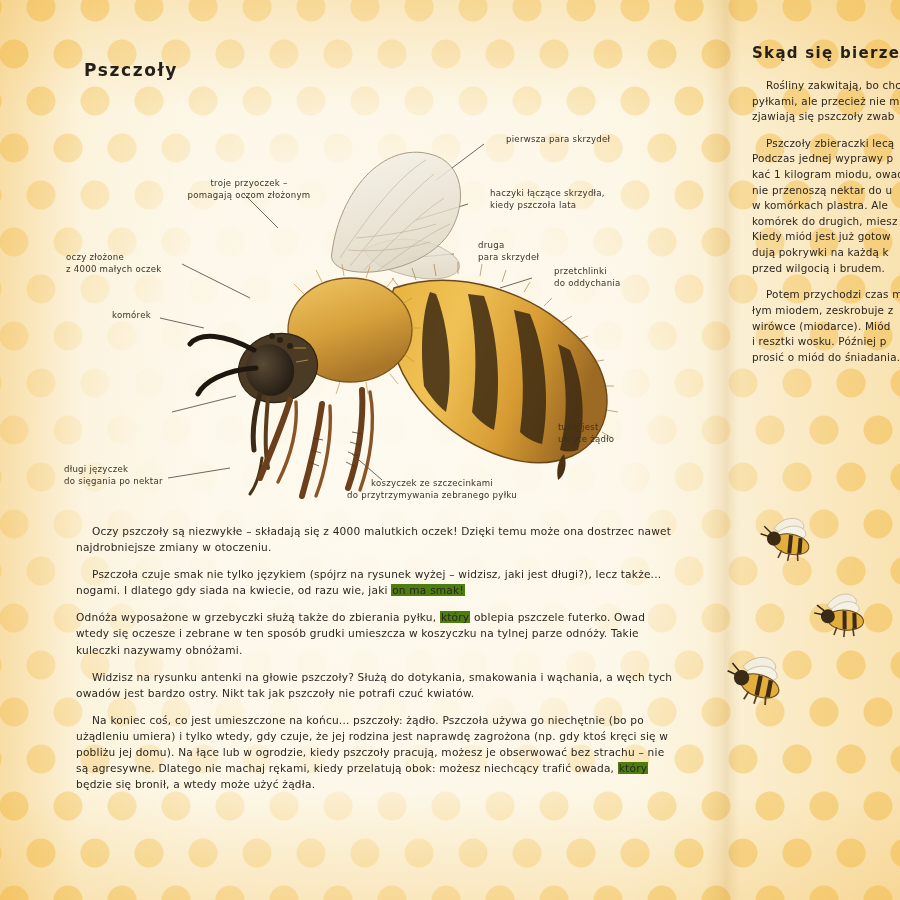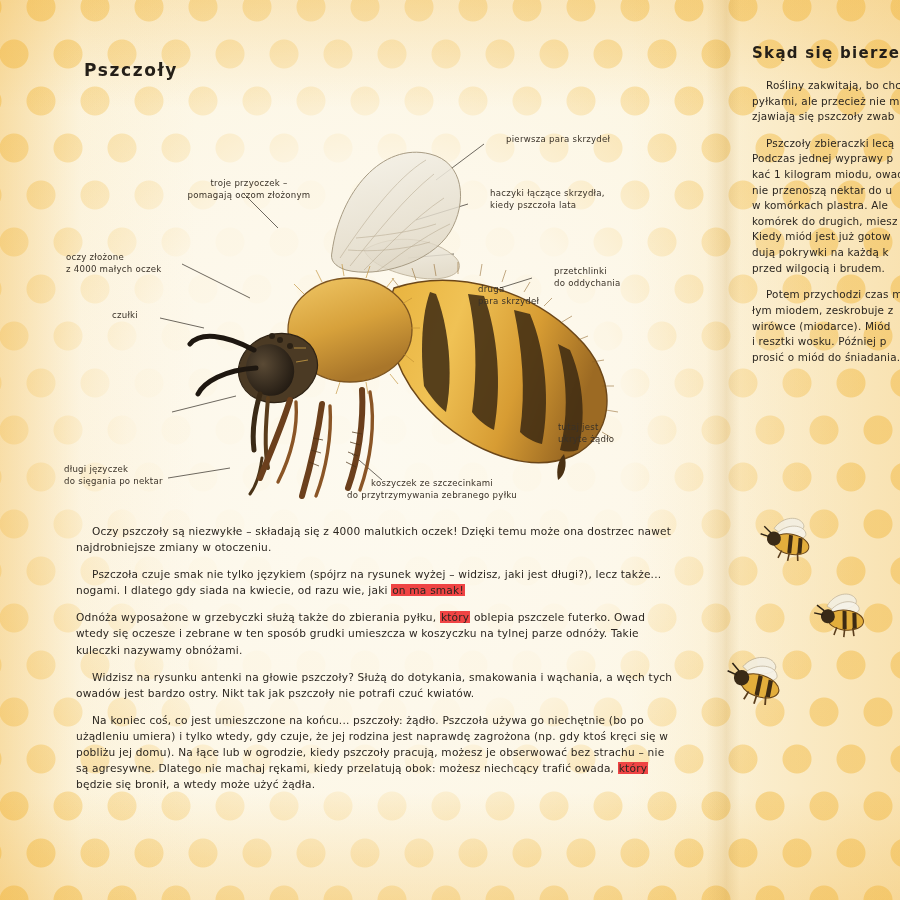--- a/index.html
+++ b/index.html
@@ -112,21 +112,21 @@
     font-size: 10.6px;
     line-height: 1.52;
     color: #2b2620;
     margin-top: 7px;
   }
   #body-copy p {
     margin: 0 0 11px 0;
     text-indent: 16px;
   }
   #body-copy p.noindent { text-indent: 0; }
-  .hl { background: #ef4444; padding: 0 1px; }
+  .hl { background: #4d7c0f; padding: 0 1px; }
 
   
   #right-col {
     position: absolute;
     left: 752px;
     top: 44px;
     width: 200px;
     height: 400px;
     overflow: hidden;
   }
@@ -321,37 +321,37 @@
     <div class="callout hand r" style="left:408px; top:106px; width:160px;">
       <span style="white-space:pre-line">haczyki łączące skrzydła,
 kiedy pszczoła lata</span>
     </div>
 
     <div class="callout hand l" style="left:100px; top:96px; width:170px; text-align:center;">
       <span style="white-space:pre-line">troje przyoczek –
 pomagają oczom złożonym</span>
     </div>
 
-    <div class="callout hand r" style="left:396px; top:158px; width:120px;margin-top:44px;">
+    <div class="callout hand r" style="left:396px; top:158px; width:120px;">
       <span style="white-space:pre-line">druga
 para skrzydeł</span>
     </div>
 
     <div class="callout hand l" style="left:2px; top:170px; width:130px;">
       <span style="white-space:pre-line">oczy złożone
 z 4000 małych oczek</span>
     </div>
 
     <div class="callout hand r" style="left:472px; top:184px; width:120px;">
       <span style="white-space:pre-line">przetchlinki
 do oddychania</span>
     </div>
 
     <div class="callout hand l" style="left:48px; top:228px; width:80px;">
-      <span style="white-space:pre-line">czułki</span>
+      <span style="white-space:pre-line">komórek</span>
     </div>
 
 
     <div class="callout hand r" style="left:476px; top:340px; width:110px;">
       <span style="white-space:pre-line">tutaj jest
 ukryte żądło</span>
     </div>
 
     <div class="callout hand l" style="left:248px; top:396px; width:240px; text-align:center;">
       <span style="white-space:pre-line">koszyczek ze szczecinkami

